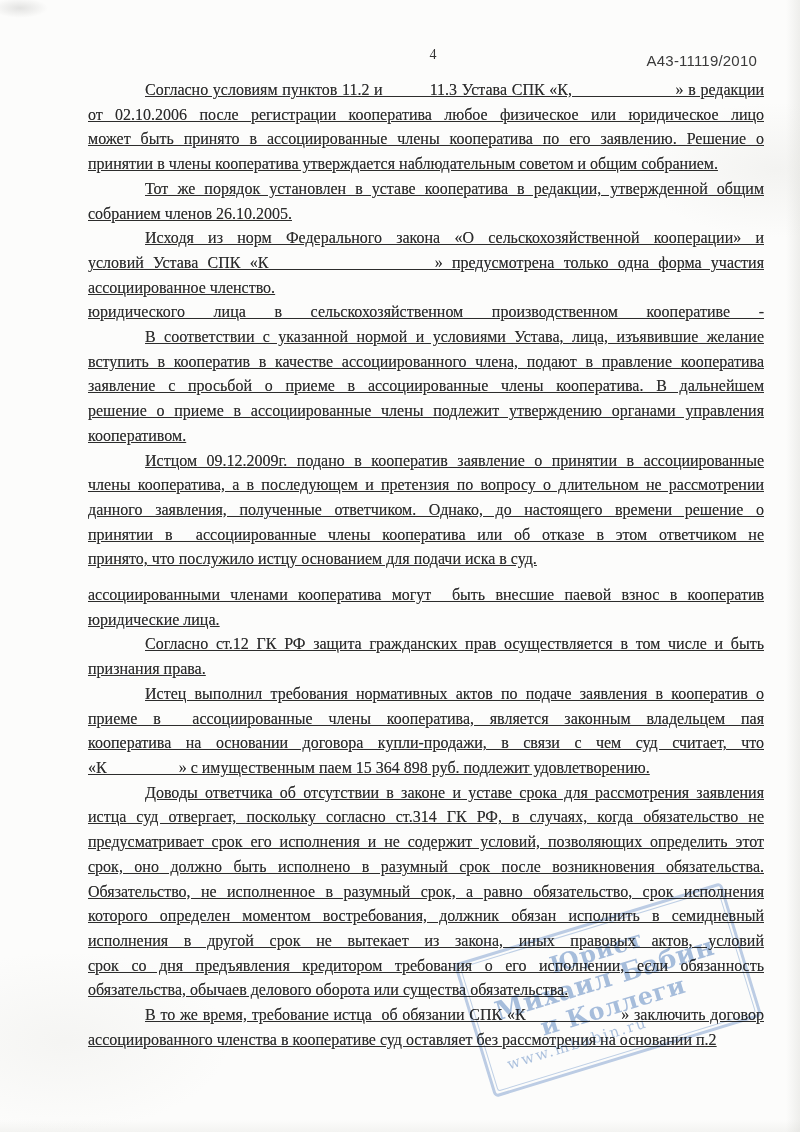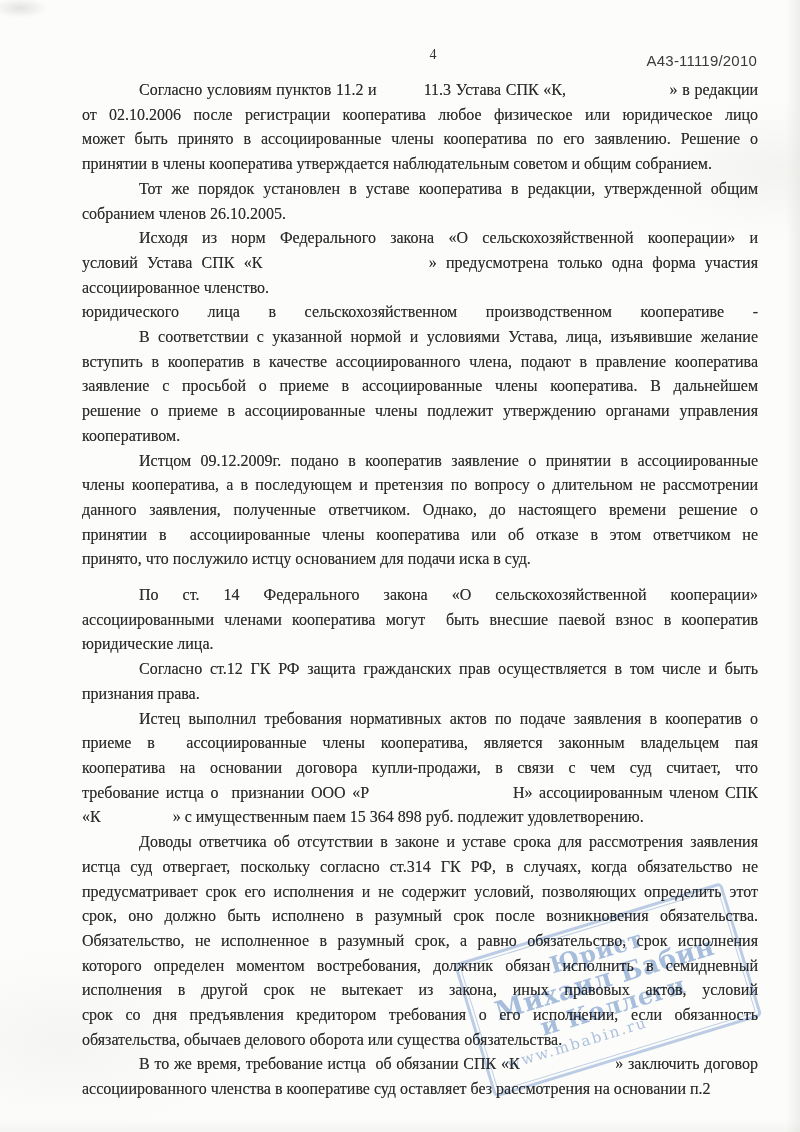--- a/index.html
+++ b/index.html
@@ -18,23 +18,24 @@
   .page-num {
     position:absolute; left:418px; top:47px; width:30px;
     font-size:14px; text-align:center; color:#333;
   }
   .case-num {
     position:absolute; right:43px; top:52px;
     font-family:"Liberation Sans", sans-serif;
     font-size:15px; color:#3a3a3a; letter-spacing:0.2px;
   }
   .body-text {
-    position:absolute; left:82px; top:78px; width:676px;
+    position:absolute; left:88px; top:78px; width:676px;
     font-size:16px; line-height:24.7px;
     text-shadow:0 0 0.5px rgba(45,45,45,0.55);
+    text-decoration:underline;
   }
   .para { margin:0; }
   .para.gap-top { margin-top:11px; }
   .line { text-align:justify; text-align-last:justify; }
   .line.first { text-indent:57px; }
   .line.last { text-align-last:left; }
   .stamp {
     position:absolute; left:468px; top:920px; width:280px; height:140px;
     transform:rotate(-17deg);
     mix-blend-mode:multiply; pointer-events:none;
@@ -98,35 +99,33 @@
 
     <div class="para">
       <div class="line first">Истцом 09.12.2009г. подано в кооператив заявление о принятии в ассоциированные</div>
       <div class="line">члены кооператива, а в последующем и претензия по вопросу о длительном не рассмотрении</div>
       <div class="line">данного заявления, полученные ответчиком. Однако, до настоящего времени решение о</div>
       <div class="line">принятии в &nbsp;ассоциированные члены кооператива или об отказе в этом ответчиком не</div>
       <div class="line last">принято, что послужило истцу основанием для подачи иска в суд.</div>
     </div>
 
     <div class="para gap-top">
-      <div class="line first">По ст. 14 Федерального закона «О сельскохозяйственной кооперации»</div>
       <div class="line">ассоциированными членами кооператива могут &nbsp;быть внесшие паевой взнос в кооператив</div>
       <div class="line last">юридические лица.</div>
     </div>
 
     <div class="para">
       <div class="line first">Согласно ст.12 ГК РФ защита гражданских прав осуществляется в том числе и быть</div>
       <div class="line last">признания права.</div>
     </div>
 
     <div class="para">
       <div class="line first">Истец выполнил требования нормативных актов по подаче заявления в кооператив о</div>
       <div class="line">приеме в &nbsp;ассоциированные члены кооператива, является законным владельцем пая</div>
       <div class="line">кооператива на основании договора купли-продажи, в связи с чем суд считает, что</div>
-      <div class="line">требование истца о &nbsp;признании ООО «Р&nbsp;&nbsp;&nbsp;&nbsp;&nbsp;&nbsp;&nbsp;&nbsp;&nbsp;&nbsp;&nbsp;&nbsp;&nbsp;&nbsp;&nbsp;&nbsp;&nbsp;&nbsp;&nbsp;&nbsp;&nbsp;&nbsp;Н» ассоциированным членом СПК</div>
       <div class="line last">«К&nbsp;&nbsp;&nbsp;&nbsp;&nbsp;&nbsp;&nbsp;&nbsp;&nbsp;&nbsp;&nbsp;&nbsp;&nbsp;&nbsp;&nbsp;&nbsp;&nbsp;&nbsp;» с имущественным паем 15 364 898 руб. подлежит удовлетворению.</div>
     </div>
 
     <div class="para">
       <div class="line first">Доводы ответчика об отсутствии в законе и уставе срока для рассмотрения заявления</div>
       <div class="line">истца суд отвергает, поскольку согласно ст.314 ГК РФ, в случаях, когда обязательство не</div>
       <div class="line">предусматривает срок его исполнения и не содержит условий, позволяющих определить этот</div>
       <div class="line">срок, оно должно быть исполнено в разумный срок после возникновения обязательства.</div>
       <div class="line">Обязательство, не исполненное в разумный срок, а равно обязательство, срок исполнения</div>
       <div class="line">которого определен моментом востребования, должник обязан исполнить в семидневный</div>

